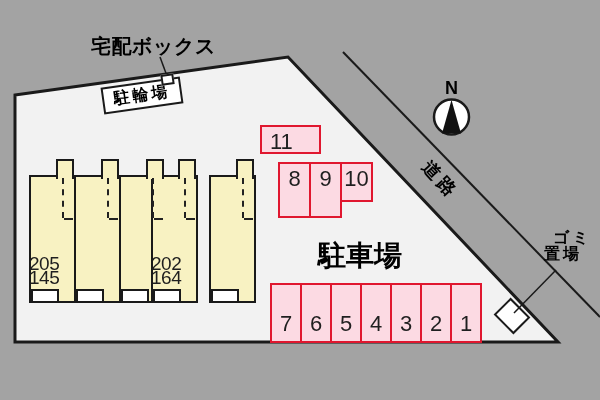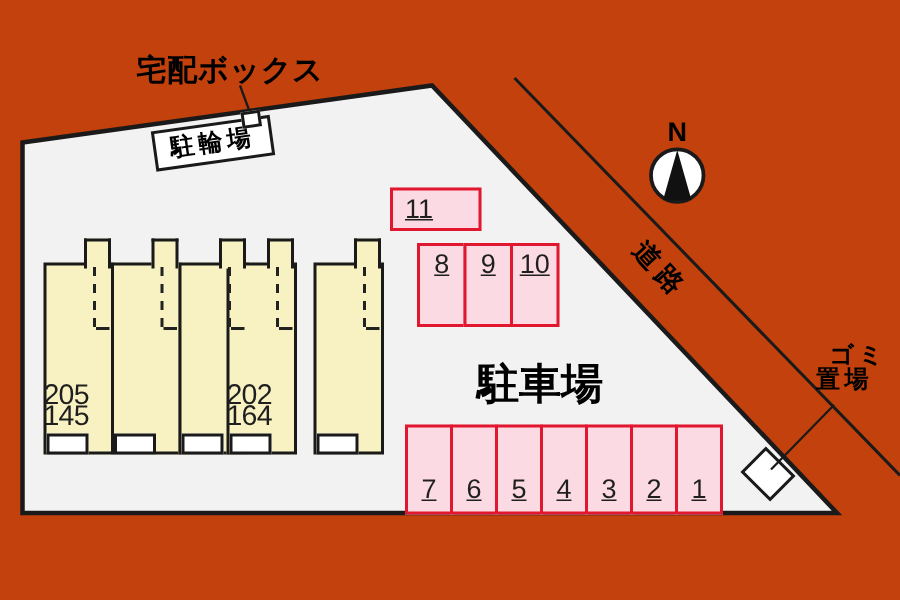--- a/index.html
+++ b/index.html
@@ -1,17 +1,17 @@
 <!DOCTYPE html>
 <html><head>
 <meta charset="utf-8">
 <style>
   html,body{margin:0;padding:0;background:#fff;}
   #stage{
-    position:relative;width:600px;height:400px;background:#c2410c;
+    position:relative;width:600px;height:400px;background:#a3a3a3;
     font-family:"Liberation Sans",sans-serif;overflow:hidden;
     --site-fill:#f2f2f2;--outline:#1a1a1a;--unit-fill:#f8f2c2;
     --stall-fill:#fcdae3;--stall-border:#e0172f;--num:#1f1f1f;
   }
   #bg{position:absolute;left:0;top:0;width:600px;height:400px;}
   .site-poly{fill:var(--site-fill);stroke:var(--outline);stroke-width:3;}
   .thin-line{stroke:var(--outline);stroke-width:2;fill:none;}
   .leader{stroke:var(--outline);stroke-width:1.5;fill:none;}
   .diamond{fill:#ffffff;stroke:var(--outline);stroke-width:2;}
   .compass-circle{fill:#ffffff;stroke:var(--outline);stroke-width:2.5;}
@@ -46,21 +46,21 @@
   .u-dash-h{position:absolute;left:35px;top:59px;width:9px;height:0;
     border-top:2px dashed #222;z-index:3;}
   .u-notch{position:absolute;left:2px;top:130px;width:28px;height:14px;box-sizing:border-box;
     background:#fff;border:2px solid var(--outline);z-index:3;}
   .u-label{position:absolute;left:0;top:74px;width:47px;text-align:left;z-index:3;
     font-size:19px;line-height:13.5px;color:var(--num);letter-spacing:-0.5px;margin-top:24px;}
   
   .stall{position:absolute;box-sizing:border-box;background:var(--stall-fill);
     border:2px solid var(--stall-border);z-index:3;}
   .stall .num{position:absolute;width:100%;text-align:center;
-    font-size:18px;color:var(--num);text-decoration:underline;}
+    font-size:22px;color:var(--num);}
   .stall.bottom .num{bottom:4px;left:0;}
   .stall.top .num{top:2px;left:0;}
   .stall.single .num{top:2px;left:8px;width:auto;text-align:left;}
 </style>
 </head>
 <body>
 
 <div id="stage" style="--site-fill: #f2f2f2; --outline: #1a1a1a; --unit-fill: #f8f2c2; --stall-fill: #fcdae3; --stall-border: #e0172f; --num: #1f1f1f;">
 
   <svg id="bg" viewBox="0 0 600 400">
@@ -140,21 +140,21 @@
   <div id="stalls">
       <div class="stall single" style="left: 260px; top: 125px; width: 61px; height: 29px;">
         <div class="num">11</div>
       </div>
       <div class="stall top" style="left: 278px; top: 162px; width: 33px; height: 56px;">
         <div class="num">8</div>
       </div>
       <div class="stall top" style="left: 309px; top: 162px; width: 33px; height: 56px;">
         <div class="num">9</div>
       </div>
-      <div class="stall top" style="left: 340px; top: 162px; width: 33px; height: 56px;">
+      <div class="stall top" style="left: 340px; top: 162px; width: 33px; height: 40px;">
         <div class="num">10</div>
       </div>
       <div class="stall bottom" style="left: 270px; top: 283px; width: 32px; height: 60px;">
         <div class="num">7</div>
       </div>
       <div class="stall bottom" style="left: 300px; top: 283px; width: 32px; height: 60px;">
         <div class="num">6</div>
       </div>
       <div class="stall bottom" style="left: 330px; top: 283px; width: 32px; height: 60px;">
         <div class="num">5</div>

